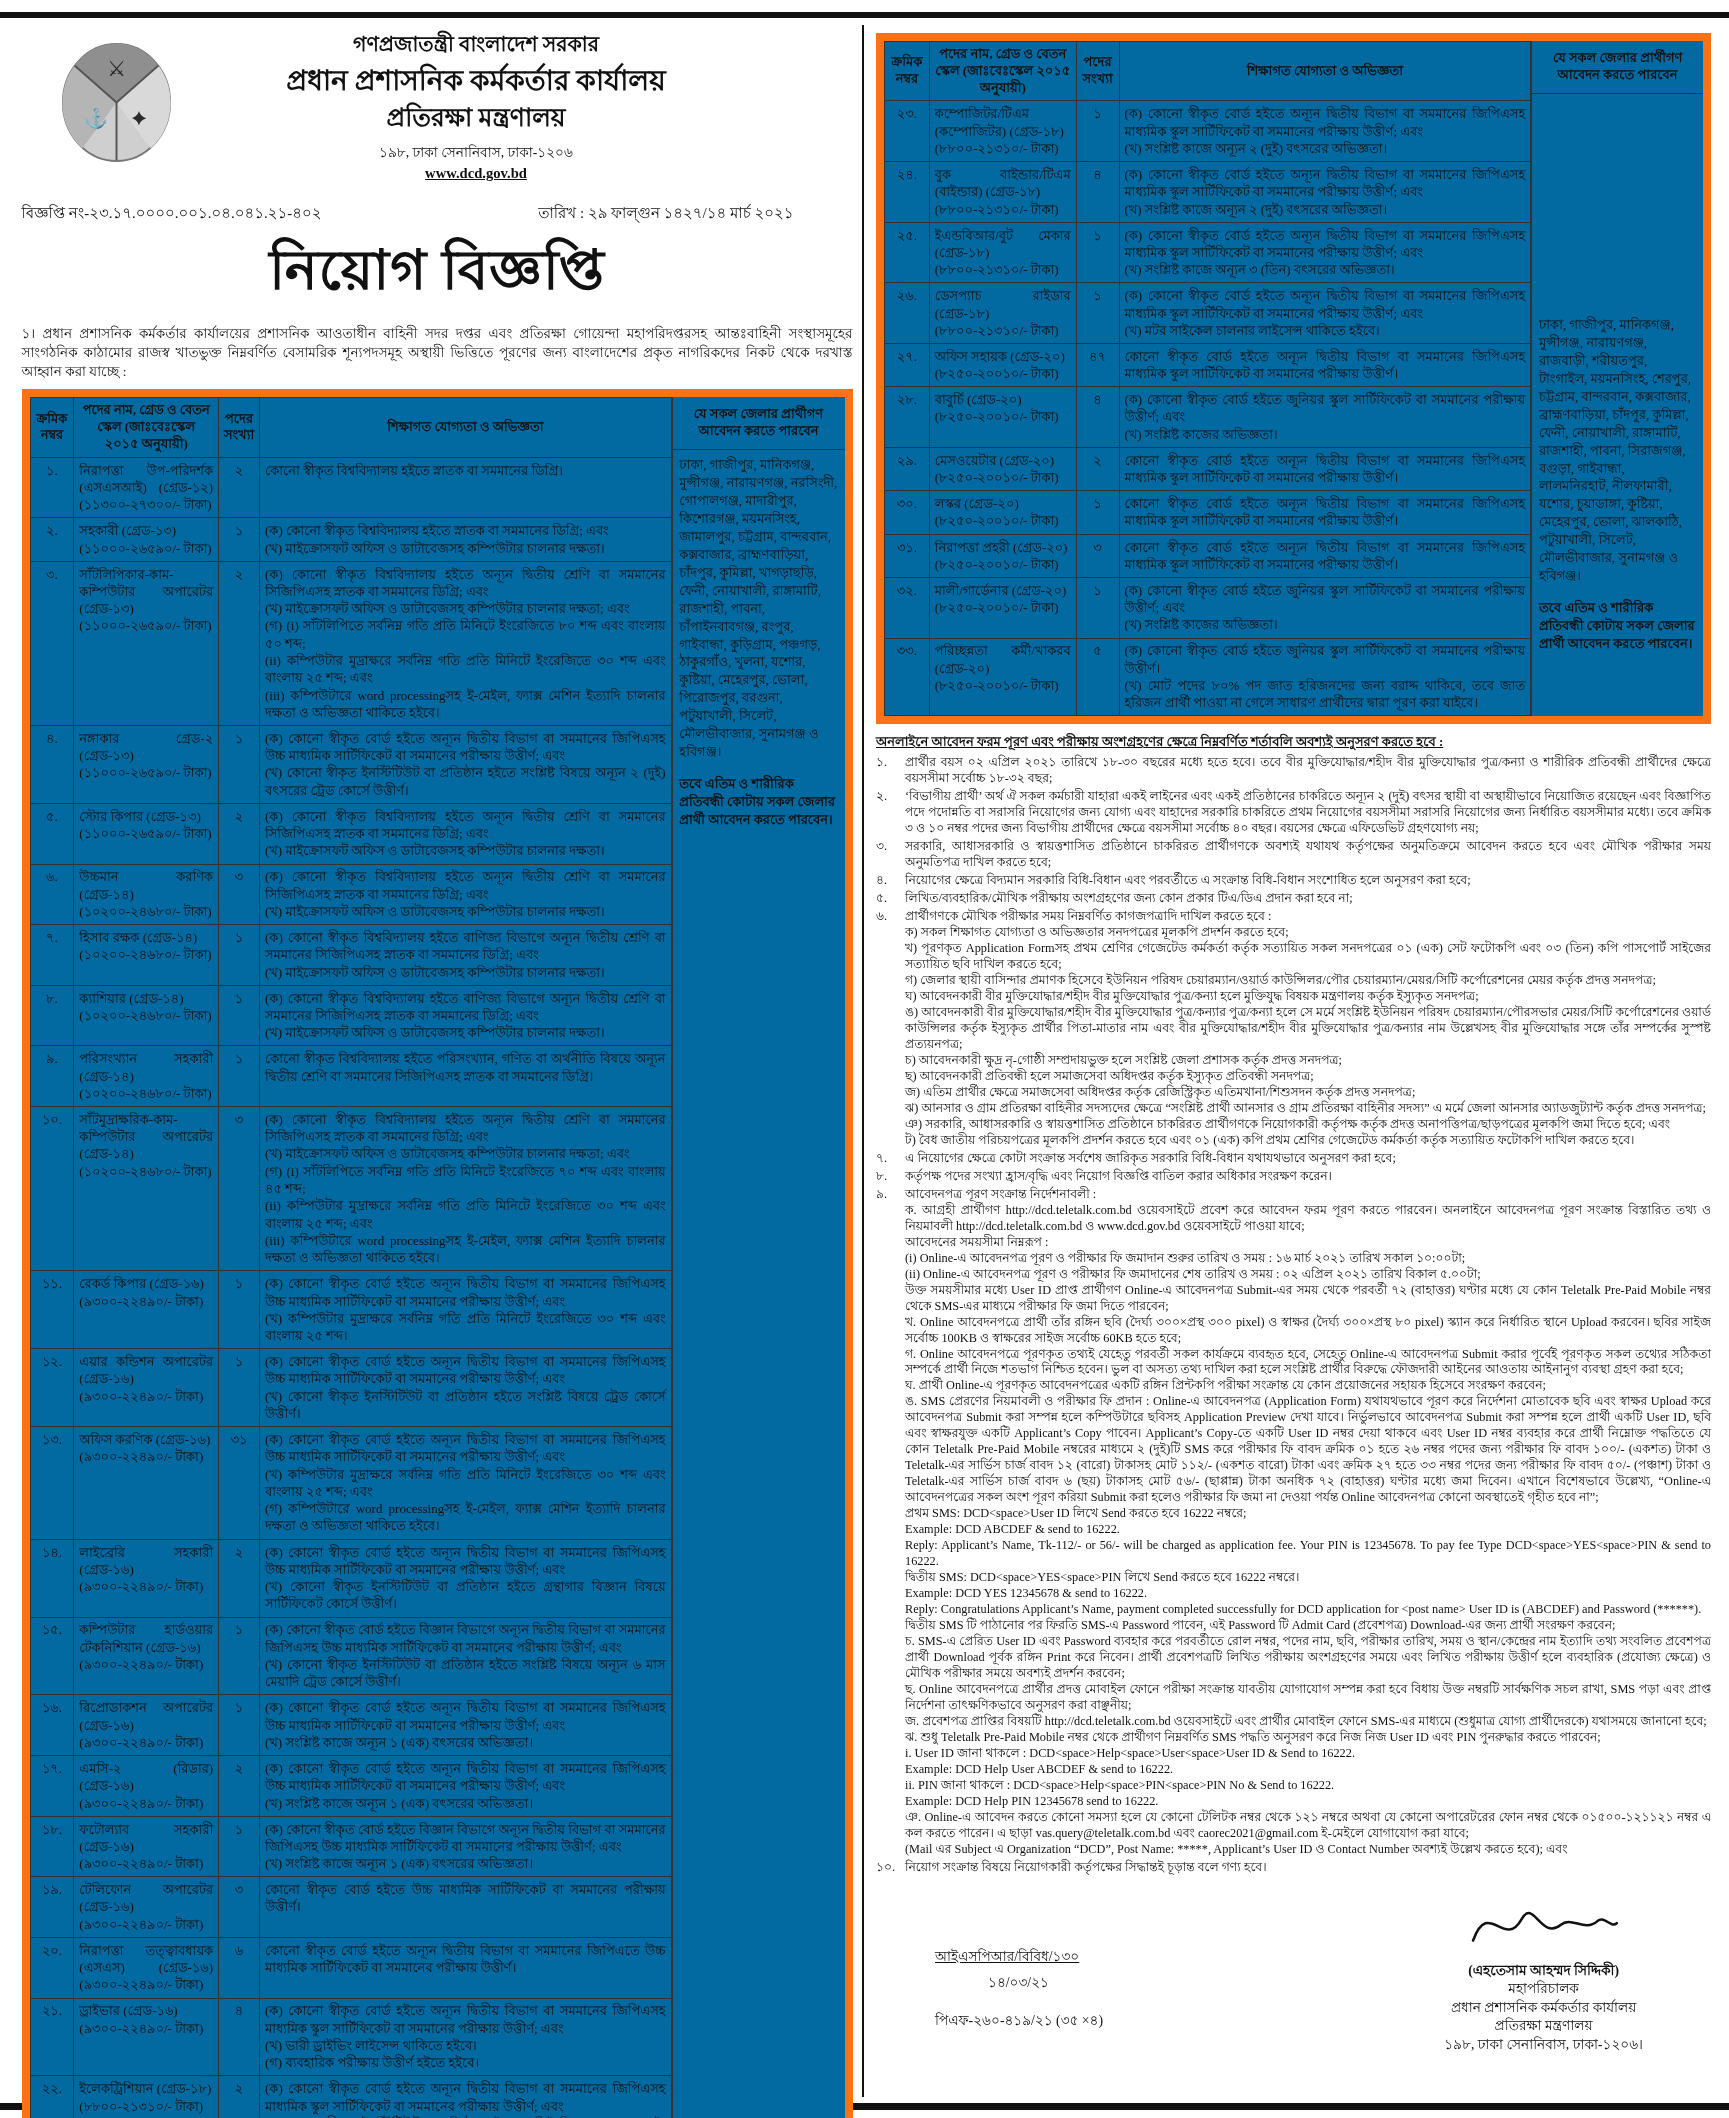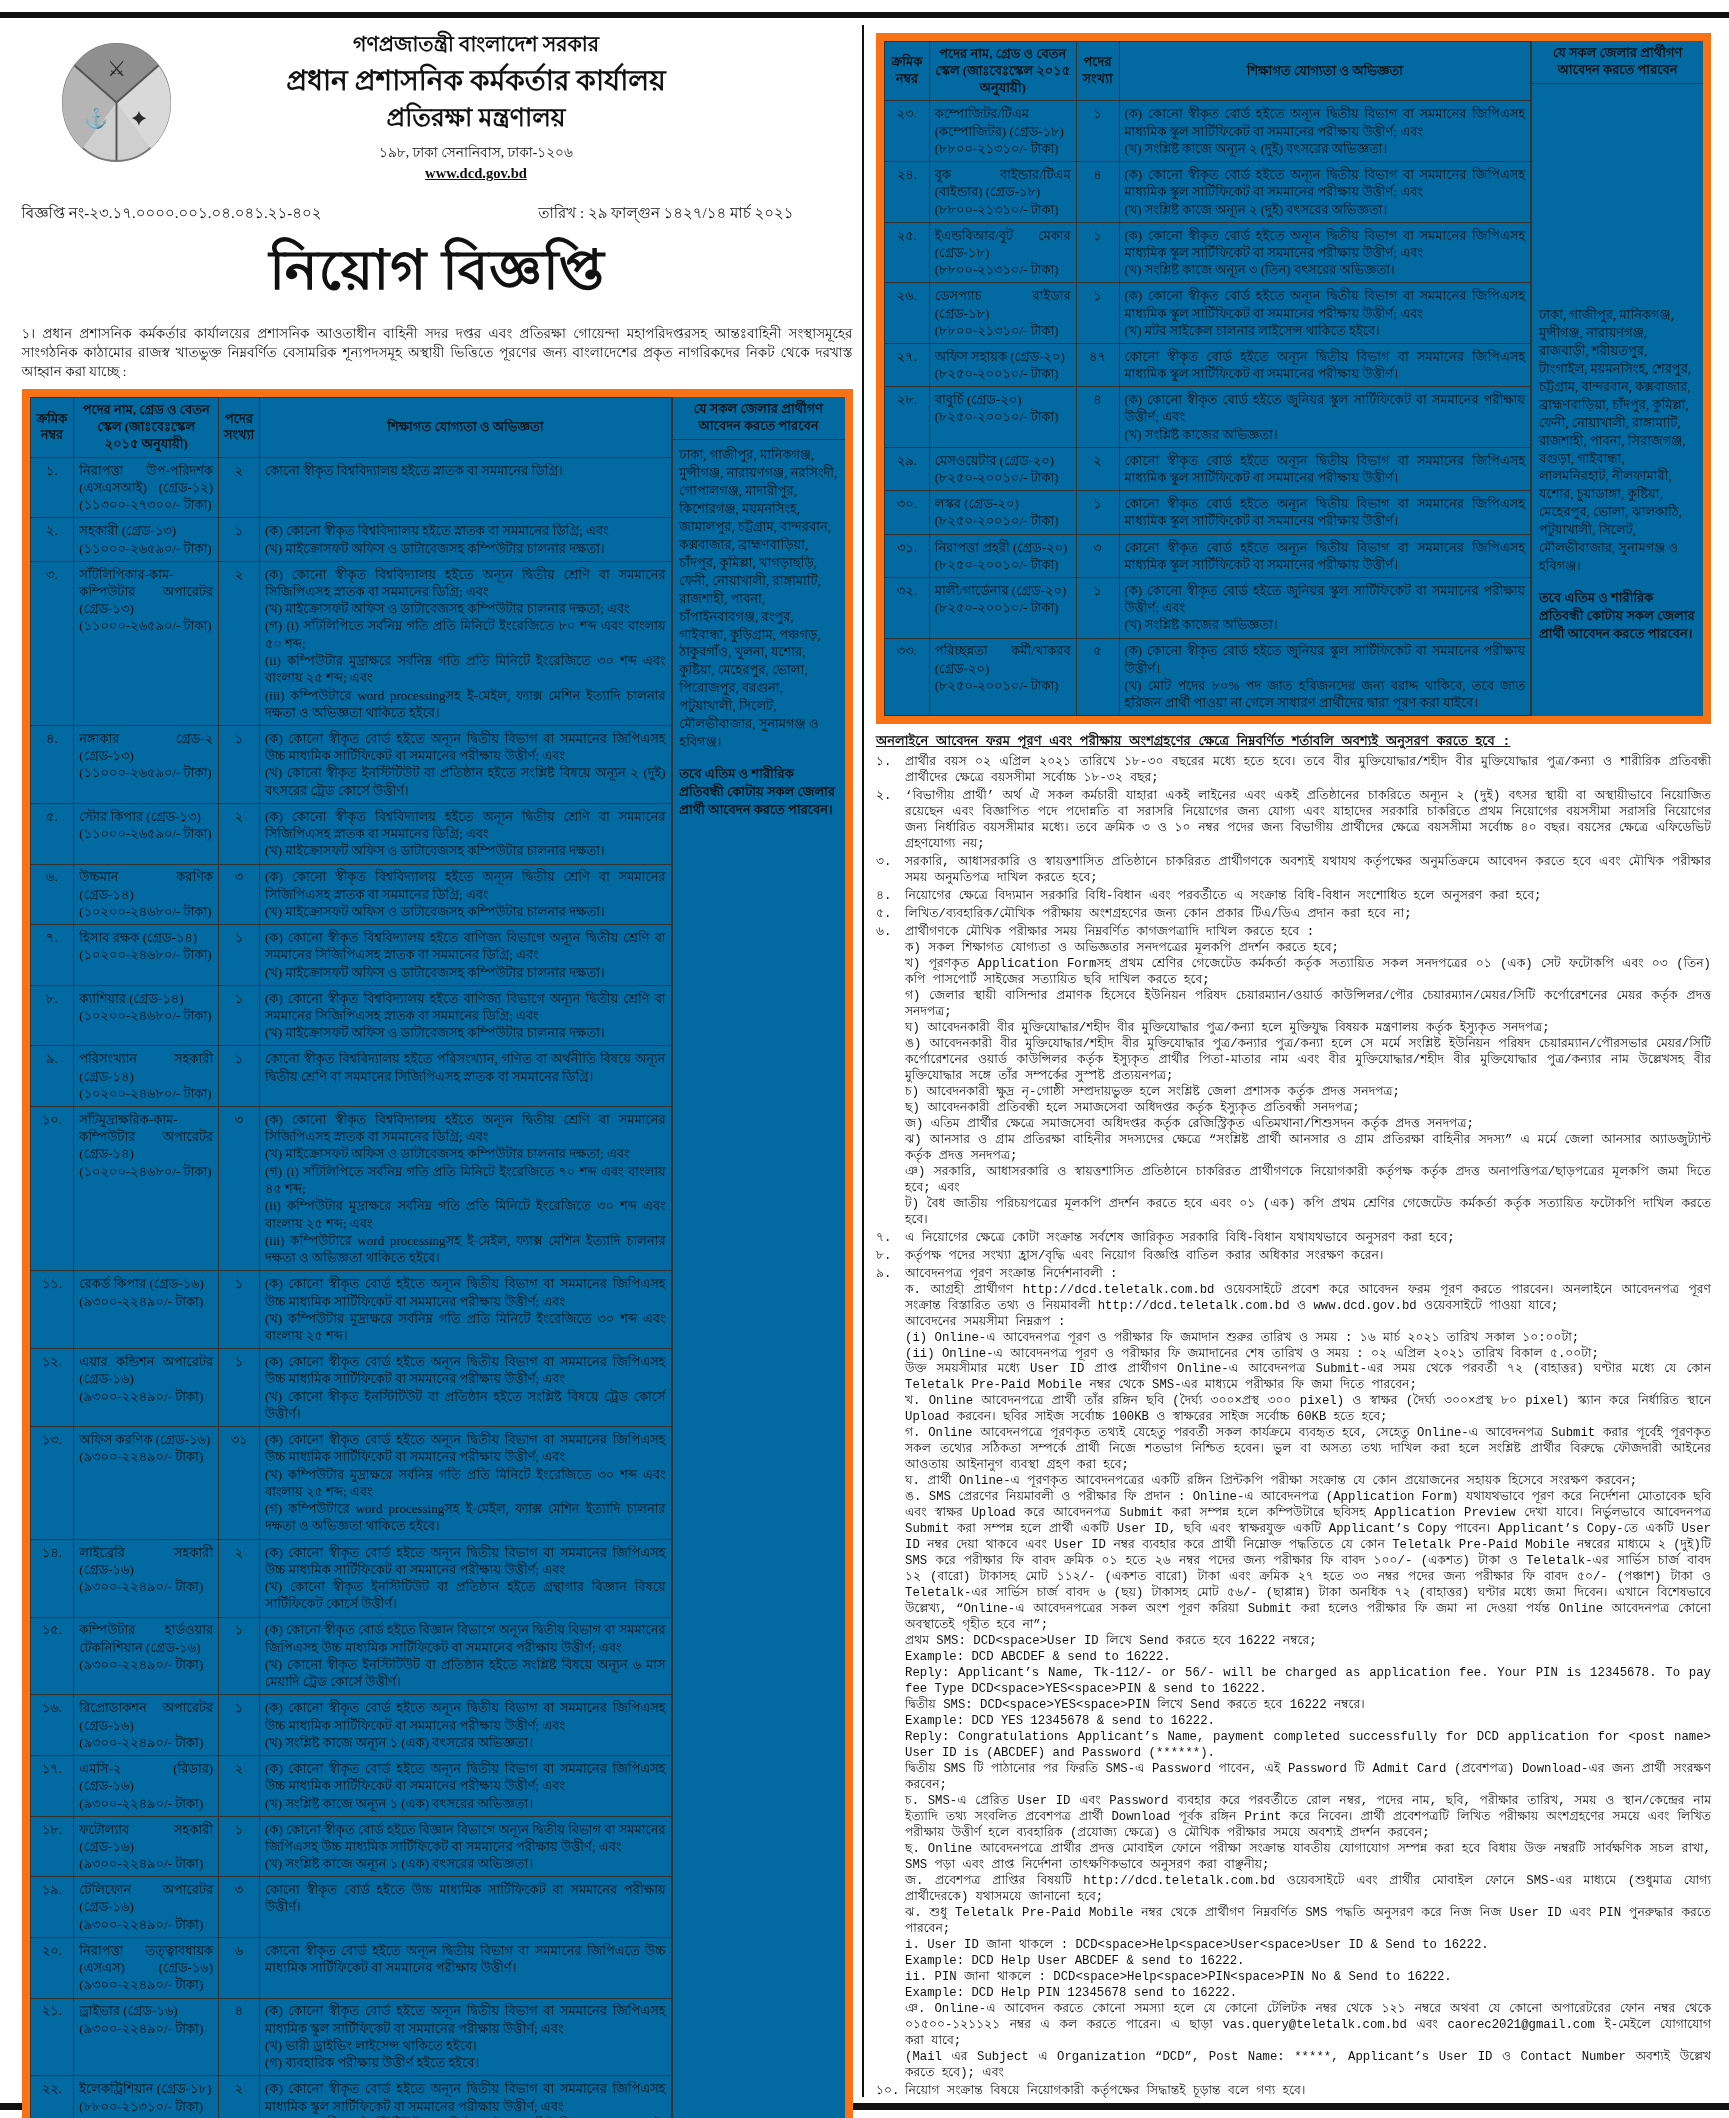--- a/index.html
+++ b/index.html
@@ -28,30 +28,30 @@
 
   
   .ptable{display:flex;border:8px solid #f97316;box-sizing:border-box;background:#0369a1;}
   .ptable table{border-collapse:collapse;table-layout:fixed;font-size:13px;line-height:1.33;}
   .ptable td,.ptable th{border:1px solid #333;padding:3.9px 4.9px;vertical-align:top;box-sizing:border-box;}
   .ptable th{font-weight:bold;text-align:center;vertical-align:middle;height:51px;font-size:13px;line-height:1.3;}
   td.c-sl{text-align:center;}
   td.c-num{text-align:center;}
   td.c-qual{white-space:pre-line;text-align:justify;}
   .distwrap{border-left:1px solid #333;display:flex;flex-direction:column;box-sizing:border-box;}
-  .dist-head{height:43px;border-bottom:1px solid #333;font-weight:bold;font-size:13px;
+  .dist-head{height:53px;border-bottom:1px solid #333;font-weight:bold;font-size:13px;
              display:flex;align-items:center;justify-content:center;text-align:center;padding:0 5.9px;box-sizing:border-box;line-height:1.3;}
   .dist-body{padding:5.9px 6.8px;font-size:13px;line-height:1.38;}
   .dist-note{margin-top:13.7px;font-weight:bold;}
   #ltable .distwrap{width:177px;}
   #rtable .distwrap{width:175px;}
   #rtable .dist-body{padding-top:222px;}
 
   
-  #conds{margin-top:9.8px;font-size:12.3px;line-height:1.3;font-family:Liberation Mono, monospace;}
+  #conds{margin-top:9.8px;font-size:12.3px;line-height:1.3;}
   #conds .chead{font-weight:bold;text-decoration:underline;font-size:13px;margin-bottom:3.9px;}
   .cond{display:flex;margin-bottom:2px;}
   .cond .cn{width:29px;flex:none;}
   .cond .ct{flex:1;white-space:pre-line;text-align:justify;}
 
   
   #footerrow{display:flex;justify-content:space-between;margin-top:13.7px;}
   #refs{font-size:13.7px;padding-left:59px;padding-top:55px;}
   #refs .r1 u{text-decoration:underline;}
   #refs .r2{margin-left:53px;margin-top:2px;}

